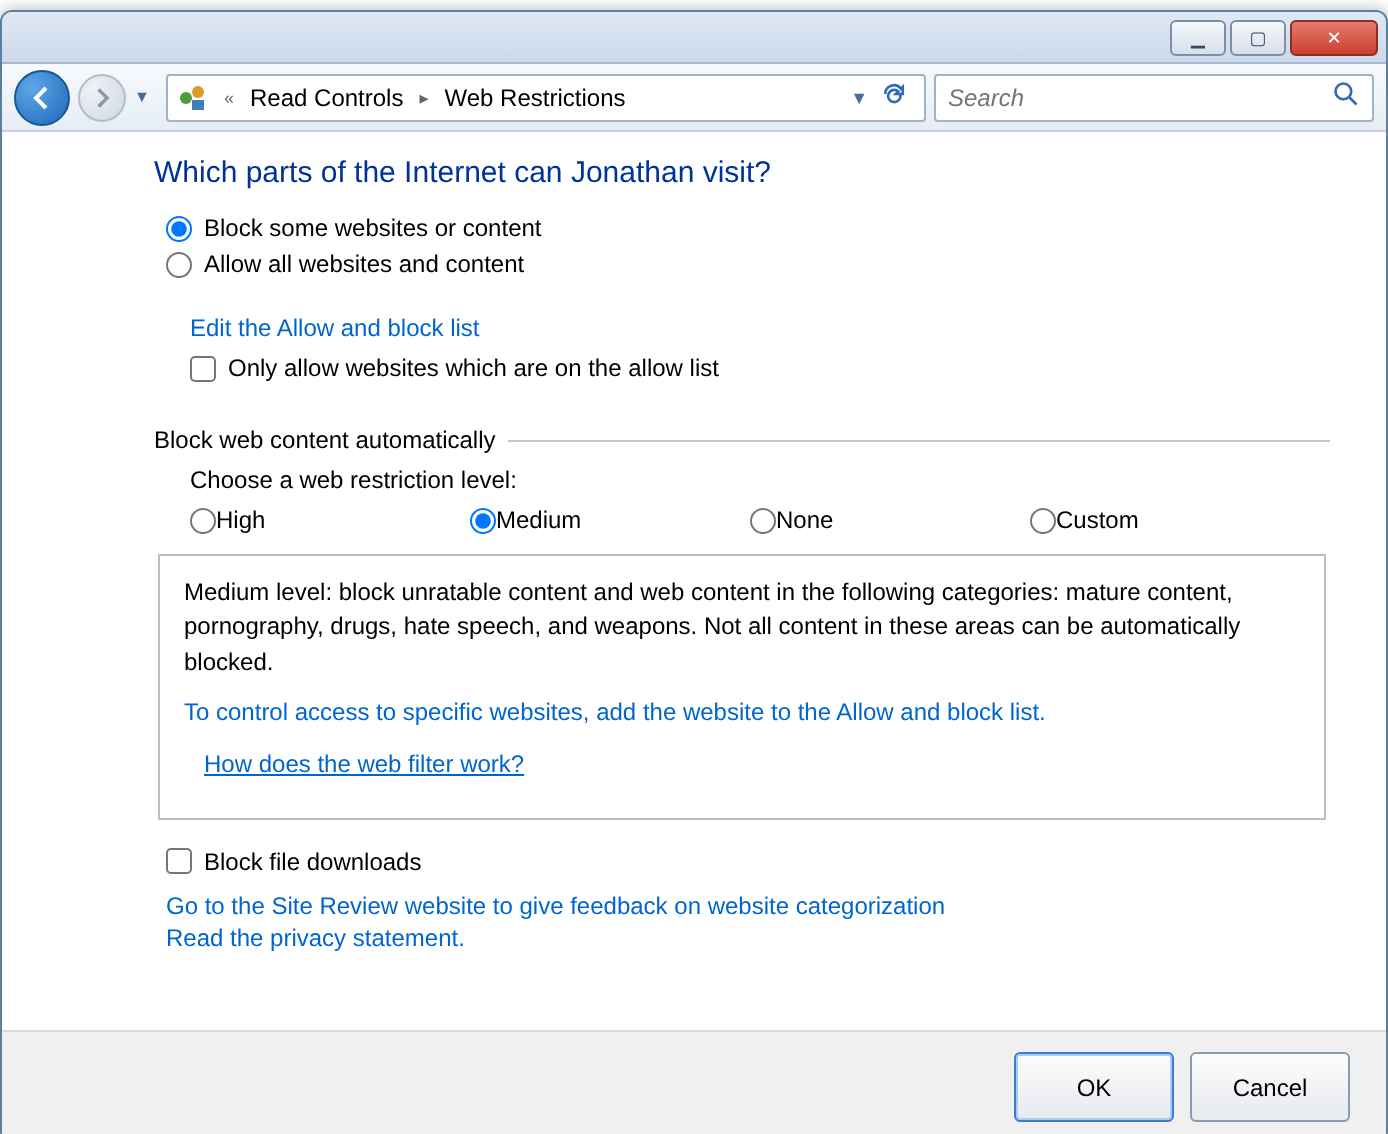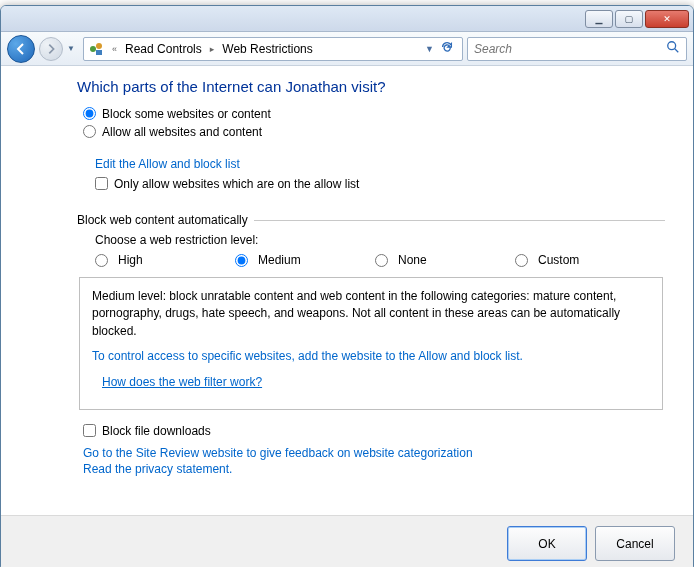--- a/index.html
+++ b/index.html
@@ -16,31 +16,31 @@
 .crumb-bar { flex: 1; height: 24px; border: 1px solid #9fb2c9; background:#fff; display:flex; align-items:center; padding: 0 4px; gap:4px; border-radius:2px; }
 .crumb-icon { width:16px; height:16px; display:flex; align-items:center; justify-content:center; }
 .crumb-text { color:#000; }
 .crumb-sep { color:#666; font-size:9px; padding:0 4px; }
 .crumb-end { margin-left:auto; display:flex; gap:2px; align-items:center; color:#4a6fa0; }
 .search-box { width: 220px; height:24px; border:1px solid #9fb2c9; background:#fff; display:flex; align-items:center; padding:0 6px; border-radius:2px; }
 .search-box input { border:none; outline:none; flex:1; font-size:12px; font-style:italic; color:#b91c1c; background:transparent; }
 .search-icon { color:#2e6bb8; font-size:13px; }
 .content { flex:1; padding: 12px 28px 10px 76px; overflow:auto; color:#000; }
 .page-title { color:#003399; font-size:15px; font-weight:400; margin-bottom:12px; }
-.radio-row, .check-row { display:flex; align-items:flex-start; gap:6px; margin:4px 0 4px 6px; font-size:12px; }
+.radio-row, .check-row { display:flex; align-items:center; gap:6px; margin:4px 0 4px 6px; font-size:12px; }
 .radio-row input, .check-row input { margin:0; }
 fieldset { border:none; margin-top:18px; }
 .legend-row { display:flex; align-items:center; font-size:12px; color:#000; margin-bottom:6px; }
 .legend-row .line { flex:1; height:1px; background:#c8c8c8; margin-left:6px; }
 .link { color:#0066cc; cursor:pointer; }
 .link.u { text-decoration:underline;margin-left:10px; }
 .sub-indent { margin-left: 18px; }
 .level-choose { margin:4px 0 6px 18px; }
 .level-radios { display:flex; gap:0; margin-left:18px; margin-top:4px; }
-.level-radios label { display:flex; align-items:center; gap:10px; width:140px; }
+.level-radios label { display:flex; align-items:center; gap:0; width:140px; }
 .desc-box { border:1px solid #bfbfbf; padding:10px 12px; margin:10px 2px 0 2px; font-size:12px; line-height:1.45; }
 .desc-box p { margin-bottom:8px; }
 .footer-checks { margin-top:14px; margin-left:6px; }
 .footer-links { margin:8px 0 0 6px; }
 .footer-links div { margin:2px 0; }
 .button-bar { display:flex; justify-content:flex-end; gap:8px; padding:10px 18px; border-top:1px solid #dadada; background:#f0f0f0; }
 .btn { min-width:80px; height:35px; border:1px solid #8a9aaf; border-radius:3px; background:linear-gradient(to bottom,#fdfdfd,#e6e9ee); font-size:12px; cursor:default; }
 .btn.default { border-color:#3e7bd6; box-shadow:0 0 0 1px #a8cdf5 inset; }
 </style>
 </head>

